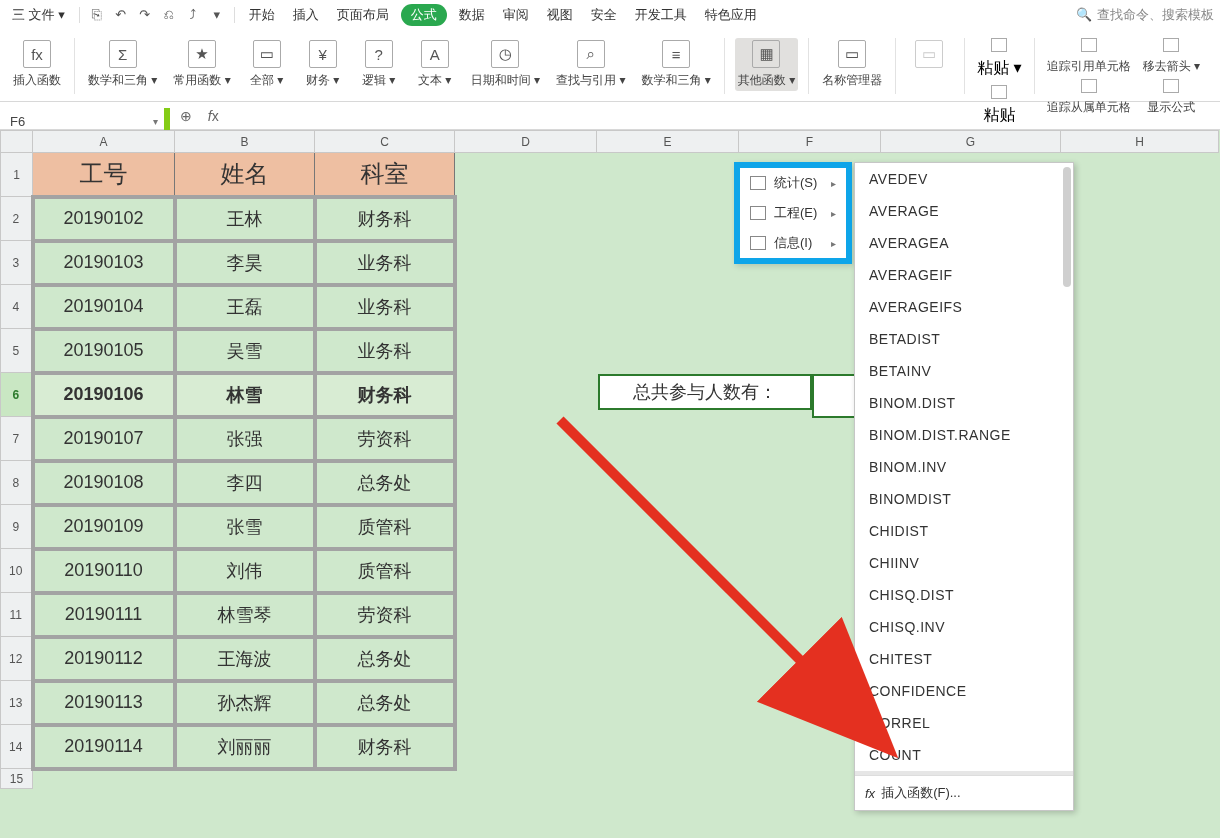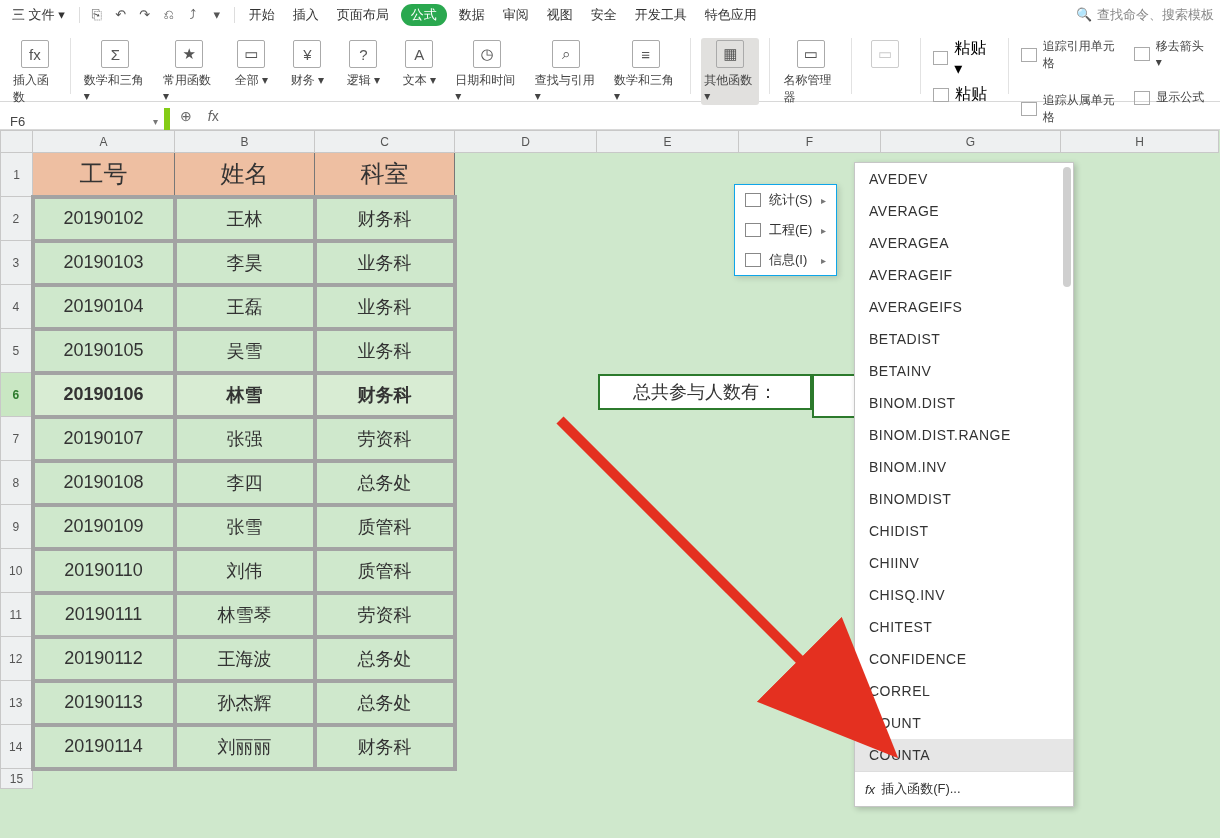--- a/index.html
+++ b/index.html
@@ -12,22 +12,22 @@
   .menubar .small-icon { width: 18px; height: 18px; display: inline-flex; align-items: center; justify-content: center; color: #555; cursor: pointer; font-size: 13px; }
   .menubar .sep { width: 1px; height: 16px; background: #ddd; margin: 0 2px; }
   .search-box { display: flex; align-items: center; gap: 4px; margin-left: auto; font-size: 13px; color: #888; }
 
   
   .ribbon { display: flex; align-items: flex-start; padding: 8px 10px 6px 10px; gap: 12px; border-bottom: 1px solid #d8d8d8; height: 72px; background: #fff; }
   .ribbon-btn { display: flex; flex-direction: column; align-items: center; justify-content: flex-start; gap: 4px; font-size: 12px; color: #444; min-width: 46px; cursor: pointer; padding: 2px 3px; }
   .ribbon-btn .ico { width: 28px; height: 28px; border: 1px solid #aaa; border-radius: 2px; display: flex; align-items: center; justify-content: center; font-size: 15px; color: #555; }
   .ribbon-btn.highlight { background: #e1e0de; border-radius: 3px; }
   .ribbon-sep { width: 1px; background: #e2e2e2; height: 56px; }
-  .ribbon-right { display: flex; flex-direction: column; gap: 20px; font-size: 12px; color: #444; }
-  .ribbon-right-row { display: flex; align-items: center; gap: 6px; }
+  .ribbon-right { display: flex; flex-direction: column; gap: 4px; font-size: 12px; color: #444; }
+  .ribbon-right-row { display: flex; align-items: center; gap: 6px; flex-direction: column; }
   .ribbon-right-row .mini-ico { width: 16px; height: 14px; border: 1px solid #aaa; display: inline-block; }
   .grey-ico .ico { border-color: #ccc; color: #ccc; }
 
   
   .formula-row { display: flex; align-items: center; height: 28px; border-bottom: 1px solid #d8d8d8; }
   .name-box { width: 170px; height: 100%; display: flex; align-items: center; padding: 0 10px; border-right: 6px solid #84cc16; font-size: 13px; color: #444; position: relative; margin-top: 12px; }
   .name-box .dd { position: absolute; right: 6px; font-size: 10px; color: #777; }
   .fx-area { display: flex; align-items: center; gap: 16px; padding: 0 10px; flex: 1; }
   .fx-area .zoom-ico, .fx-area .fx-ico { color: #666; font-size: 14px; }
   .formula-input { flex: 1; height: 100%; }
@@ -56,21 +56,21 @@
   td.head-cell { background: #eebfa2; border: 1px solid #777; font-size: 24px; }
   td.sel-row { background: #d8ecd3; font-weight: bold; }
   tr.hr td.data, tr.hr td.head-cell { height: 44px; }
   tr.r15 td.row-head, tr.r15 td.cell { height: 20px; }
 
   
   .label-cell { position: absolute; border: 2px solid #2c7a2c; background: #fff; font-size: 18px; color: #333; display: flex; align-items: center; justify-content: center; }
   .active-cell-frame { position: absolute; border: 2px solid #2c7a2c; background: #fff; }
 
   
-  .submenu { position: absolute; top: 32px; left: 734px; width: 103px; background: #fff; border: 1px solid #0ea5e9; box-shadow: 2px 2px 6px rgba(0,0,0,.15); font-size: 13px; color: #333; z-index: 20; margin-top: 22px; }
+  .submenu { position: absolute; top: 32px; left: 734px; width: 118px; background: #fff; border: 6px solid #0ea5e9; box-shadow: 2px 2px 6px rgba(0,0,0,.15); font-size: 13px; color: #333; z-index: 20; }
   .submenu-row { display: flex; align-items: center; gap: 8px; padding: 6px 10px; cursor: pointer; position: relative; }
   .submenu-row .arrow { margin-left: auto; font-size: 10px; color: #777; }
   .submenu-row .sm-ico { width: 16px; height: 14px; border: 1px solid #888; display: inline-block; }
 
   .func-list { position: absolute; top: 32px; left: 854px; width: 220px; background: #fff; border: 1px solid #c6c6c6; box-shadow: 2px 2px 6px rgba(0,0,0,.2); font-size: 14px; color: #333; z-index: 20; }
   .func-scroll { max-height: 612px; overflow: hidden; position: relative; }
   .func-item { padding: 8px 14px; cursor: pointer; letter-spacing: 0.5px; }
   .func-item.hover { background: #e6e6e6; }
   .func-footer { border-top: 1px solid #ddd; padding: 8px 10px; font-size: 13px; display: flex; align-items: center; gap: 6px; }
   .func-scrollbar { position: absolute; right: 2px; top: 4px; width: 8px; height: 120px; background: #cfcfcf; border-radius: 4px; }
@@ -432,20 +432,21 @@
         <div class="func-item">AVERAGEIF</div>
         <div class="func-item">AVERAGEIFS</div>
         <div class="func-item">BETADIST</div>
         <div class="func-item">BETAINV</div>
         <div class="func-item">BINOM.DIST</div>
         <div class="func-item">BINOM.DIST.RANGE</div>
         <div class="func-item">BINOM.INV</div>
         <div class="func-item">BINOMDIST</div>
         <div class="func-item">CHIDIST</div>
         <div class="func-item">CHIINV</div>
+        <div class="func-item">CHISQ.DIST</div>
         <div class="func-item">CHISQ.INV</div>
         <div class="func-item">CHITEST</div>
         <div class="func-item">CONFIDENCE</div>
         <div class="func-item">CORREL</div>
         <div class="func-item">COUNT</div>
         <div class="func-item hover">COUNTA</div>
       </div>
     <div class="func-footer">
       <span style="font-style:italic;">fx</span>
       <span>插入函数(F)...</span>

